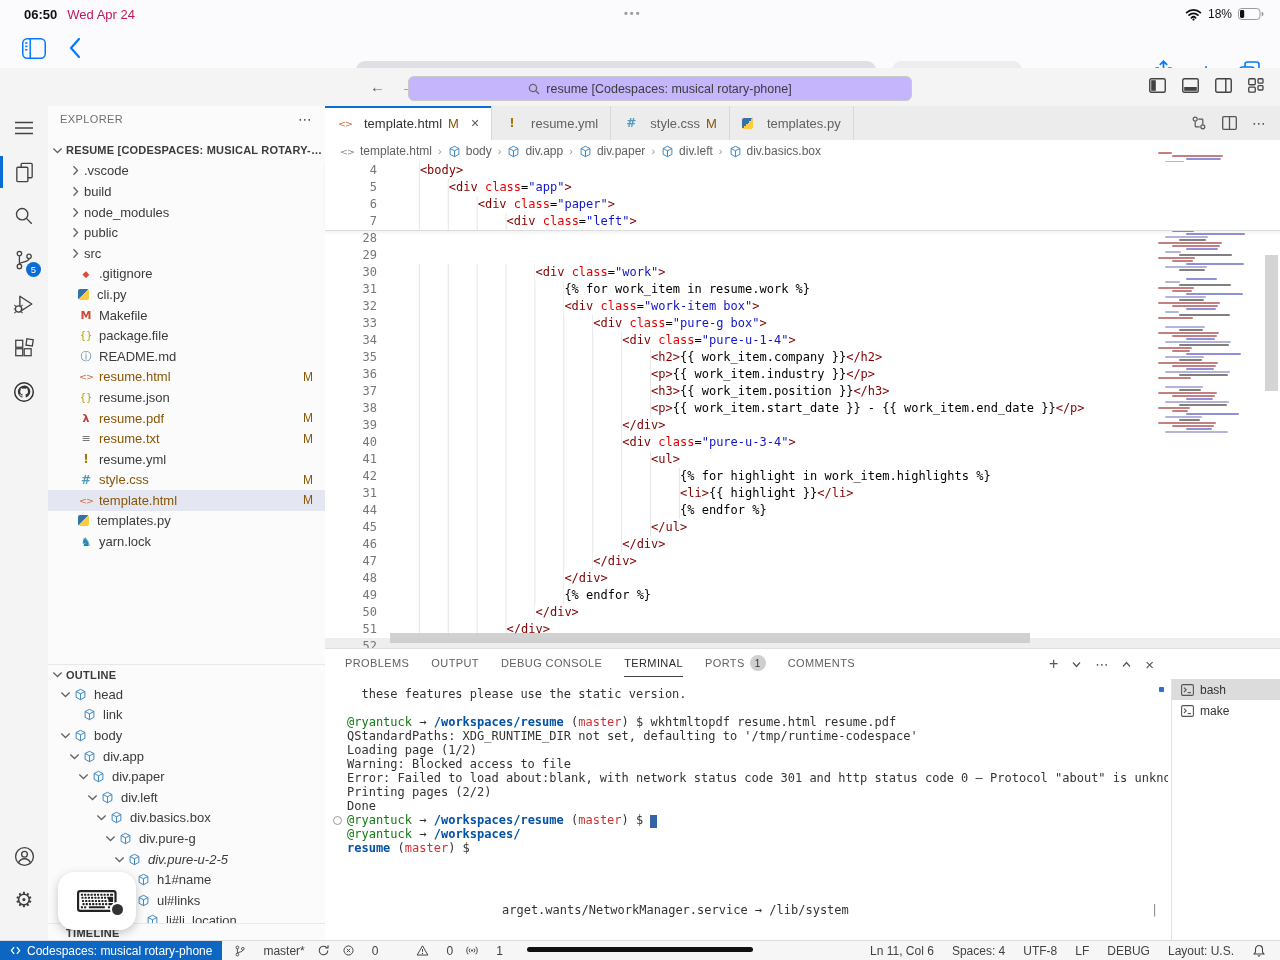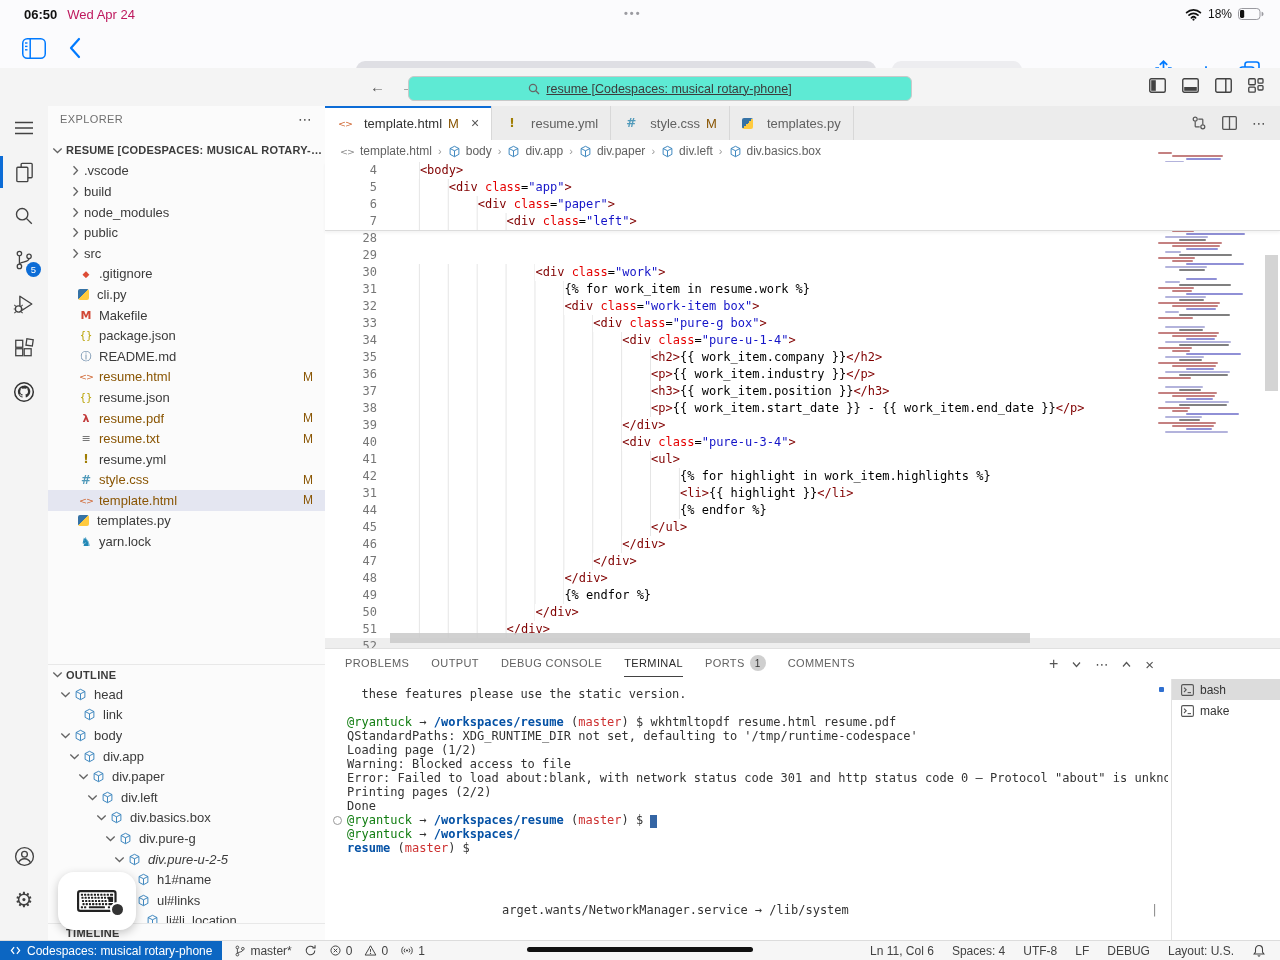--- a/index.html
+++ b/index.html
@@ -24,21 +24,21 @@
   .aa{font-size:13px;color:#3a3a3c;letter-spacing:-1px;}
   .tab2-pill{position:absolute;left:892px;top:33px;width:130px;height:30px;background:#ededf0;border-radius:9px;display:flex;align-items:center;padding:0 8px;box-sizing:border-box;overflow:hidden;}
   .tab2-g{width:14px;height:14px;border-radius:4px;background:#a9a9ae;color:#fff;font-size:9px;display:flex;align-items:center;justify-content:center;margin-right:7px;flex:none;}
   .tab2-label{font-size:13px;color:#7c7c80;white-space:nowrap;}
   .sf-right{position:absolute;right:20px;top:32px;display:flex;align-items:center;gap:26px;}
   .sf-plus{color:#007aff;font-size:24px;font-weight:400;line-height:20px;}
 
   
   .vs-titlebar{left:0;top:68px;width:1280px;height:38px;background:#f4f4f4;border-bottom:1px solid #e2e2e2;}
   .nav-arrows{position:absolute;left:370px;top:78px;display:flex;gap:16px;color:#5a5a5a;font-size:15px;}
-  .cmd-center{position:absolute;left:408px;top:76px;width:502px;height:23px;background:#5eead4;border:1px solid #c9c9c9;border-radius:6px;display:flex;align-items:center;justify-content:center;gap:6px;font-size:12.5px;color:#3c3c3c;text-decoration:underline;}
+  .cmd-center{position:absolute;left:408px;top:76px;width:502px;height:23px;background:#c4b5fd;border:1px solid #c9c9c9;border-radius:6px;display:flex;align-items:center;justify-content:center;gap:6px;font-size:12.5px;color:#3c3c3c;}
   .tb-icons{position:absolute;right:16px;top:78px;display:flex;gap:16px;align-items:center;}
 
   
   .activitybar{left:0;top:106px;width:48px;height:834px;background:#f4f4f4;border-right:1px solid #e2e2e2;}
   .ab-item{position:relative;width:48px;height:44px;display:flex;align-items:center;justify-content:center;color:#424242;}
   .ab-active::before{content:'';position:absolute;left:0;top:6px;width:2.5px;height:32px;background:#0c6cd6;}
   .ab-badge{position:absolute;right:7px;bottom:5px;width:15px;height:15px;border-radius:50%;background:#0c6cd6;color:#fff;font-size:9.5px;display:flex;align-items:center;justify-content:center;}
   .ab-bottom{position:absolute;left:0;bottom:18px;width:48px;}
   .gear-glyph{font-size:21px;color:#424242;}
 
@@ -105,21 +105,21 @@
   .term-tail{position:absolute;left:177px;top:254px;color:#333;}
   .term-tail-bar{position:absolute;left:826px;top:254px;color:#888;}
   .term-rail{position:absolute;right:0;top:30px;width:108px;bottom:0;border-left:1px solid #e3e3e3;}
   .sess{position:relative;height:21px;display:flex;align-items:center;gap:6px;padding-left:9px;font-size:12px;color:#333;}
   .sess.active{background:#dcdcdc;}
   .sess.active::after{content:'';position:absolute;left:-13px;top:8px;width:5px;height:5px;background:#2f6fd0;border-radius:1px;}
 
   
   .statusbar{left:0;top:940px;width:1280px;height:20px;background:#f6f6f6;border-top:1px solid #dcdcdc;display:flex;align-items:center;font-size:12px;color:#424242;box-sizing:border-box;}
   .sb-remote{height:20px;background:#0c66c2;color:#fff;display:flex;align-items:center;gap:6px;padding:0 10px;font-size:12px;}
-  .sb-item{display:flex;align-items:center;gap:4px;margin-left:12px;white-space:nowrap;}
+  .sb-item{display:flex;align-items:center;gap:17px;margin-left:12px;white-space:nowrap;}
   .sb-right{margin-left:auto;display:flex;align-items:center;gap:18px;margin-right:14px;}
   .home-indicator{left:527px;top:947px;width:226px;height:5px;background:#111;border-radius:3px;z-index:60;}
 
   
   .kb-card{left:58px;top:872px;width:78px;height:58px;background:#fff;border-radius:16px;box-shadow:0 3px 10px rgba(0,0,0,.22);z-index:40;display:flex;align-items:center;justify-content:center;}
   .kb-glyph{font-size:30px;color:#222;position:relative;font-family:"DejaVu Sans",sans-serif;}
   .kb-dot{position:absolute;right:-6px;bottom:2px;width:11px;height:11px;border-radius:50%;background:#333;border:2px solid #fff;}
   .chev{flex:none;}
 </style>
 </head>
@@ -375,21 +375,21 @@
         <div class="trow" style="padding-left: 30px;">
           <span class="fi fi-py"></span>
           <span class="lbl">cli.py</span>
         </div>
         <div class="trow" style="padding-left: 30px;">
           <span class="fi" style="color:#d14836;font-weight:700;font-size:11px;">M</span>
           <span class="lbl">Makefile</span>
         </div>
         <div class="trow" style="padding-left: 30px;">
           <span class="fi" style="color:#b8a100;font-size:10px;">{}</span>
-          <span class="lbl">package.json</span>
+          <span class="lbl">package.file</span>
         </div>
         <div class="trow" style="padding-left: 30px;">
           <span class="fi" style="color:#557a9e;font-size:11px;">ⓘ</span>
           <span class="lbl">README.md</span>
         </div>
         <div class="trow modname" style="padding-left: 30px;">
           <span class="fi" style="color:#d06733;font-size:9.5px;letter-spacing:-1px;">&lt;&gt;</span>
           <span class="lbl">resume.html</span>
           <span class="mod-badge">M</span>
         </div>

